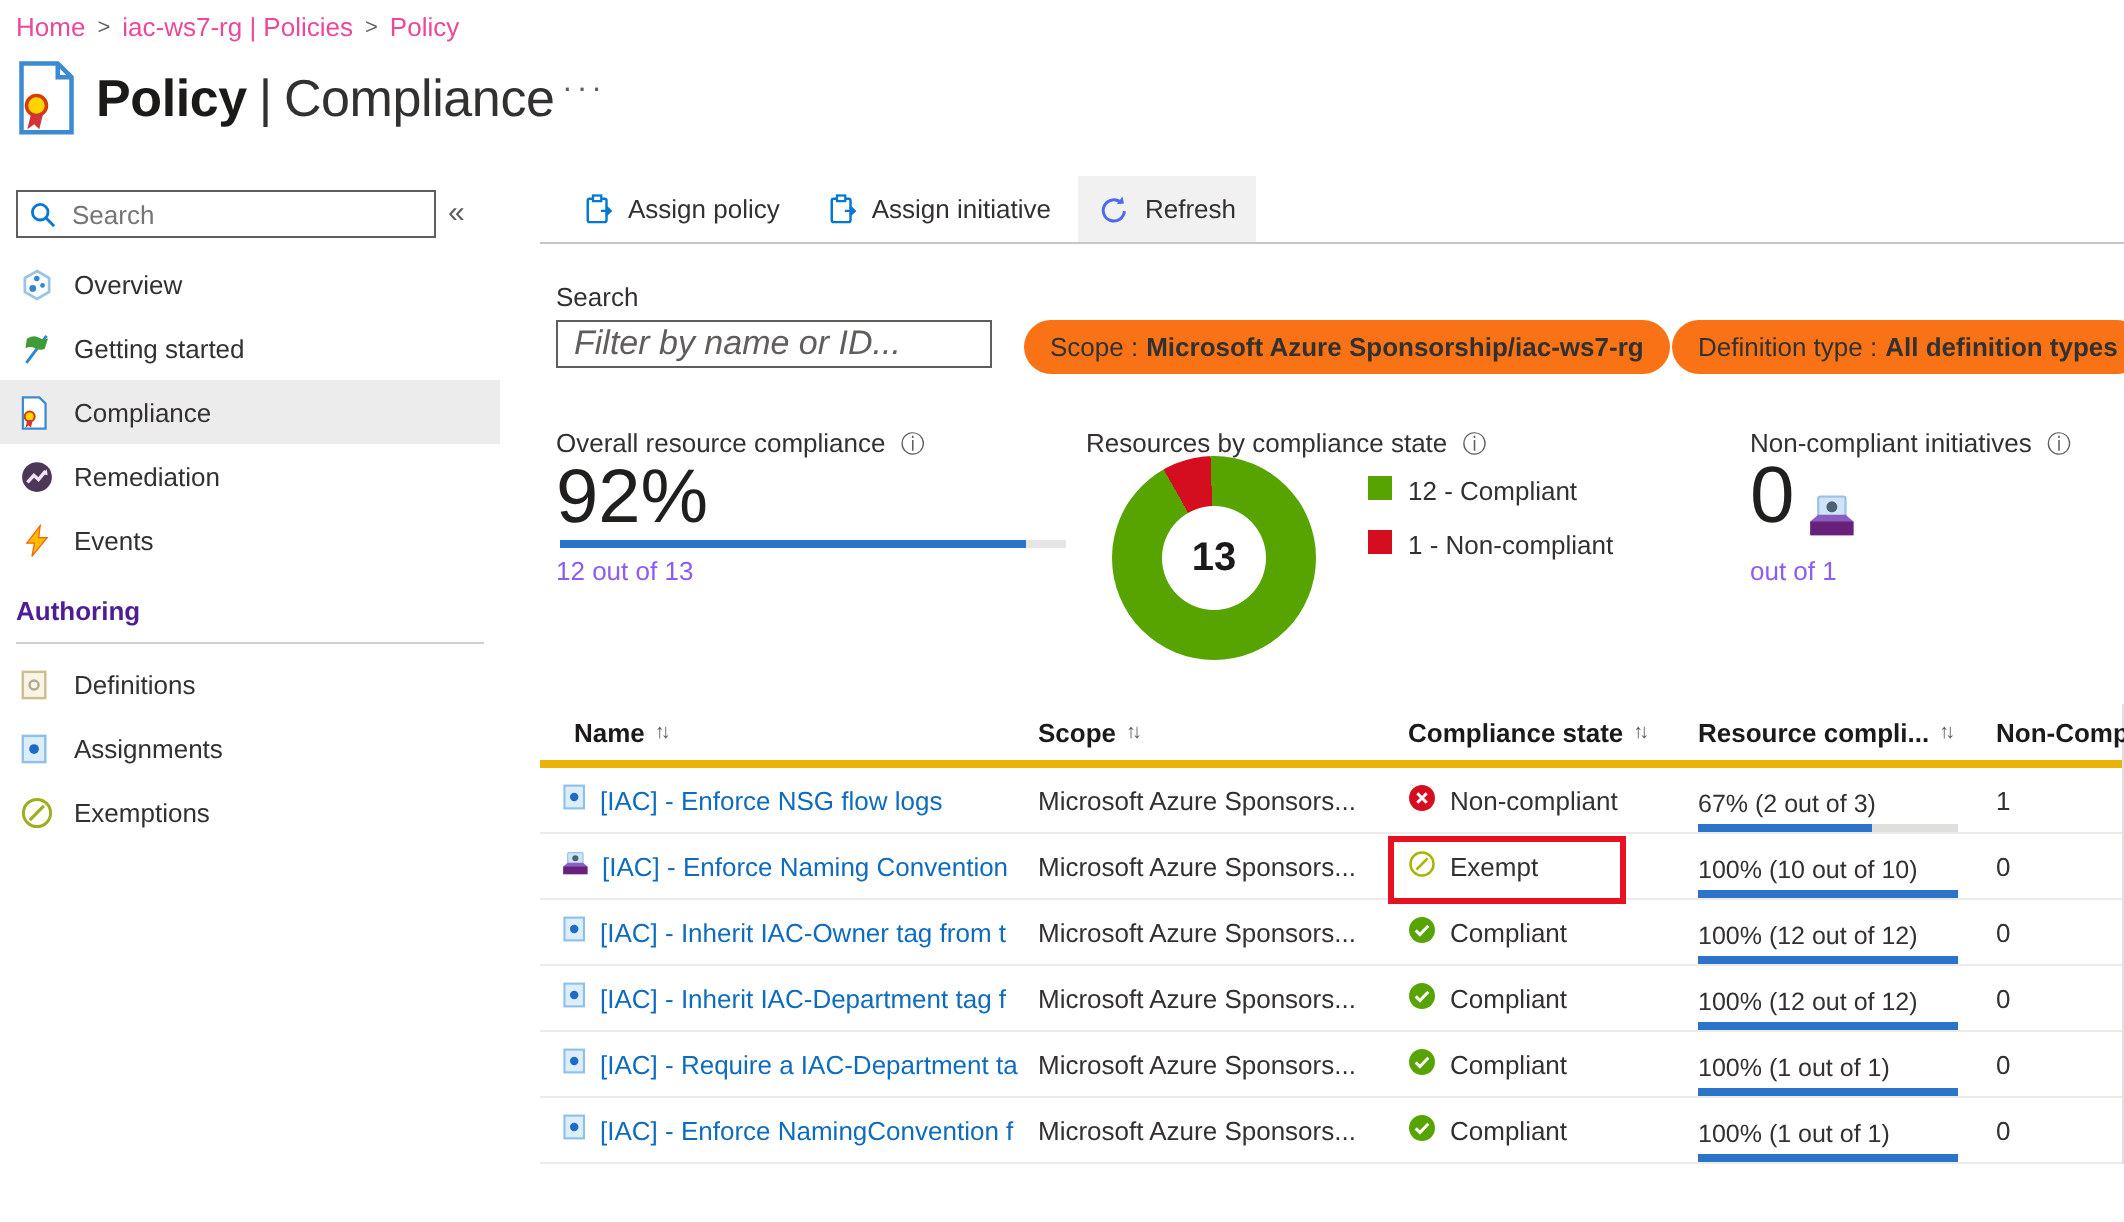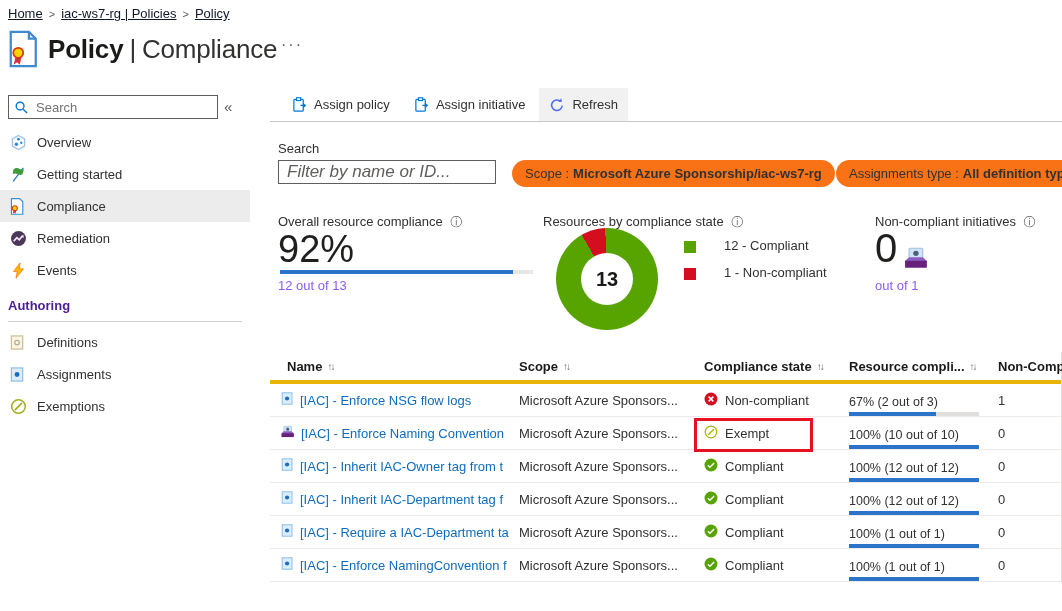--- a/index.html
+++ b/index.html
@@ -1,20 +1,20 @@
 <!DOCTYPE html>
 <html><head>
 <meta charset="utf-8">
 <style>
   html,body{margin:0;padding:0;}
   #app{position:relative;width:1062px;height:611px;background:#fff;overflow:hidden;
        font-family:"Liberation Sans",sans-serif;color:#323130;font-size:13px;}
   
   .breadcrumb{position:absolute;left:8px;top:6px;font-size:13px;display:flex;gap:6px;align-items:center;}
-  .crumb{color:#0f172a;cursor:pointer;text-decoration:underline;}
+  .crumb{color:#ec4899;cursor:pointer;}
   .crumb-sep{color:#605e5c;font-size:11px;}
   
   .page-header{position:absolute;left:8px;top:30px;display:flex;align-items:center;}
   .title-icon{width:30px;height:38px;margin-right:10px;}
   .page-title{font-size:26px;letter-spacing:-0.2px;}
   .t-bold{font-weight:700;color:#1b1a19;}
   .t-sep{color:#323130;margin:0 6px;font-weight:300;}
   .t-sub{color:#323130;font-weight:400;}
   .more-dots{position:absolute;left:281px;top:36px;color:#605e5c;font-size:16px;letter-spacing:2px;cursor:pointer;}
   
@@ -49,21 +49,21 @@
   .stat-title{position:absolute;color:#323130;}
   .pct-big{position:absolute;left:8px;top:228px;font-size:38px;color:#201f1e;}
   .big-bar{position:absolute;left:10px;top:270px;width:253px;height:4px;background:#e8e6e4;}
   .big-bar .fill{display:block;height:100%;background:#2b74c9;}
   .sub-text{position:absolute;color:#8b5cf6;}
   .donut{position:absolute;left:286px;top:228px;width:102px;height:102px;border-radius:50%;}
   .donut::after{content:"";position:absolute;inset:25px;background:#fff;border-radius:50%;}
   .donut-center{position:absolute;left:286px;top:228px;width:102px;height:102px;display:flex;
                 align-items:center;justify-content:center;font-size:20px;font-weight:700;color:#1b1a19;z-index:2;}
   .legend{position:absolute;left:414px;top:238px;}
-  .legend-row{display:flex;align-items:flex-end;margin-bottom:12px;gap:20px;}
+  .legend-row{display:flex;align-items:flex-start;margin-bottom:12px;}
   .swatch{width:12px;height:12px;margin-right:8px;display:inline-block;}
   .zero-big{position:absolute;left:605px;top:226px;font-size:40px;color:#201f1e;}
   .init-icon{position:absolute;left:634px;top:247px;}
   
   .tablewrap{position:absolute;left:0;top:352px;width:791px;border-right:1px solid #e1dfdd;}
   .thead,.trow{display:grid;grid-template-columns:238px 185px 145px 149px 64px;padding-left:11px;align-items:center;}
   .thead{height:28px;border-bottom:4px solid #eab308;font-weight:700;color:#1b1a19;}
   .thead .hc{display:flex;align-items:center;gap:5px;overflow:hidden;white-space:nowrap;}
   .thead .hc:first-child{padding-left:6px;}
   .sort{color:#605e5c;font-size:10px;letter-spacing:-2px;}
@@ -227,21 +227,21 @@
     </div>
 
     <div class="search-label">Search</div>
     <input class="filter-input" placeholder="Filter by name or ID..." style="">
 
     <div class="pill pill-scope">
       <span>Scope :</span>
       <span class="pv">Microsoft Azure Sponsorship/iac-ws7-rg</span>
     </div>
     <div class="pill pill-def">
-      <span>Assignments type :</span>
+      <span>Definition type :</span>
       <span class="pv">All definition types</span>
     </div>
 
     <div class="stat-title" style="left:8px;top:214px;">
       <span>Overall resource compliance</span>
       <span class="info-i">ⓘ</span>
     </div>
     <div class="pct-big">92%</div>
     <div class="big-bar">
         <span class="fill" style="width: 92%;"></span>

